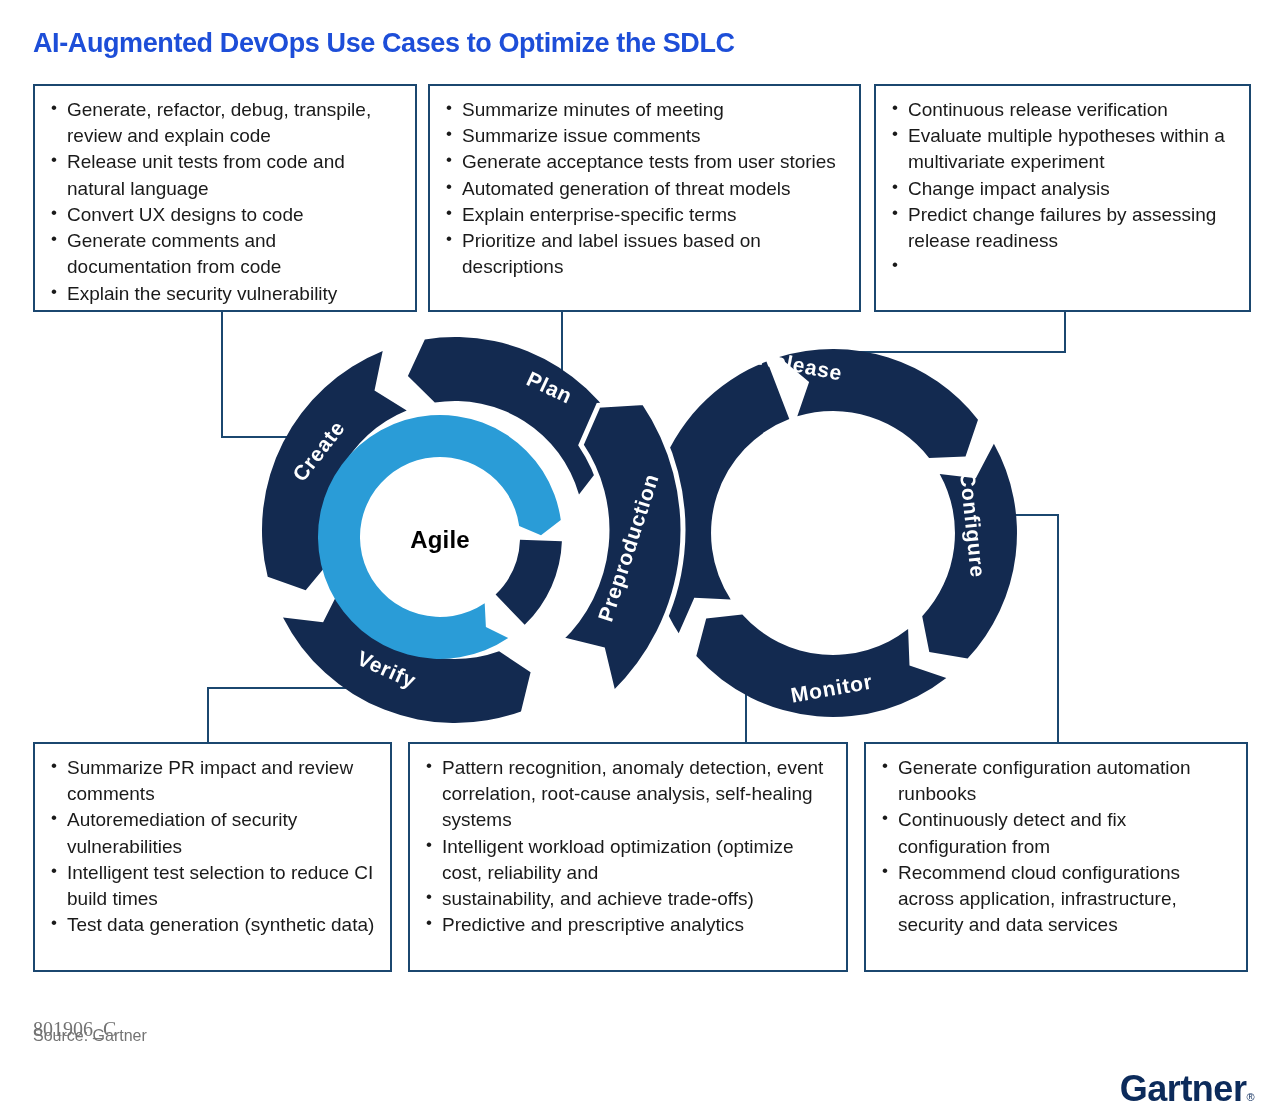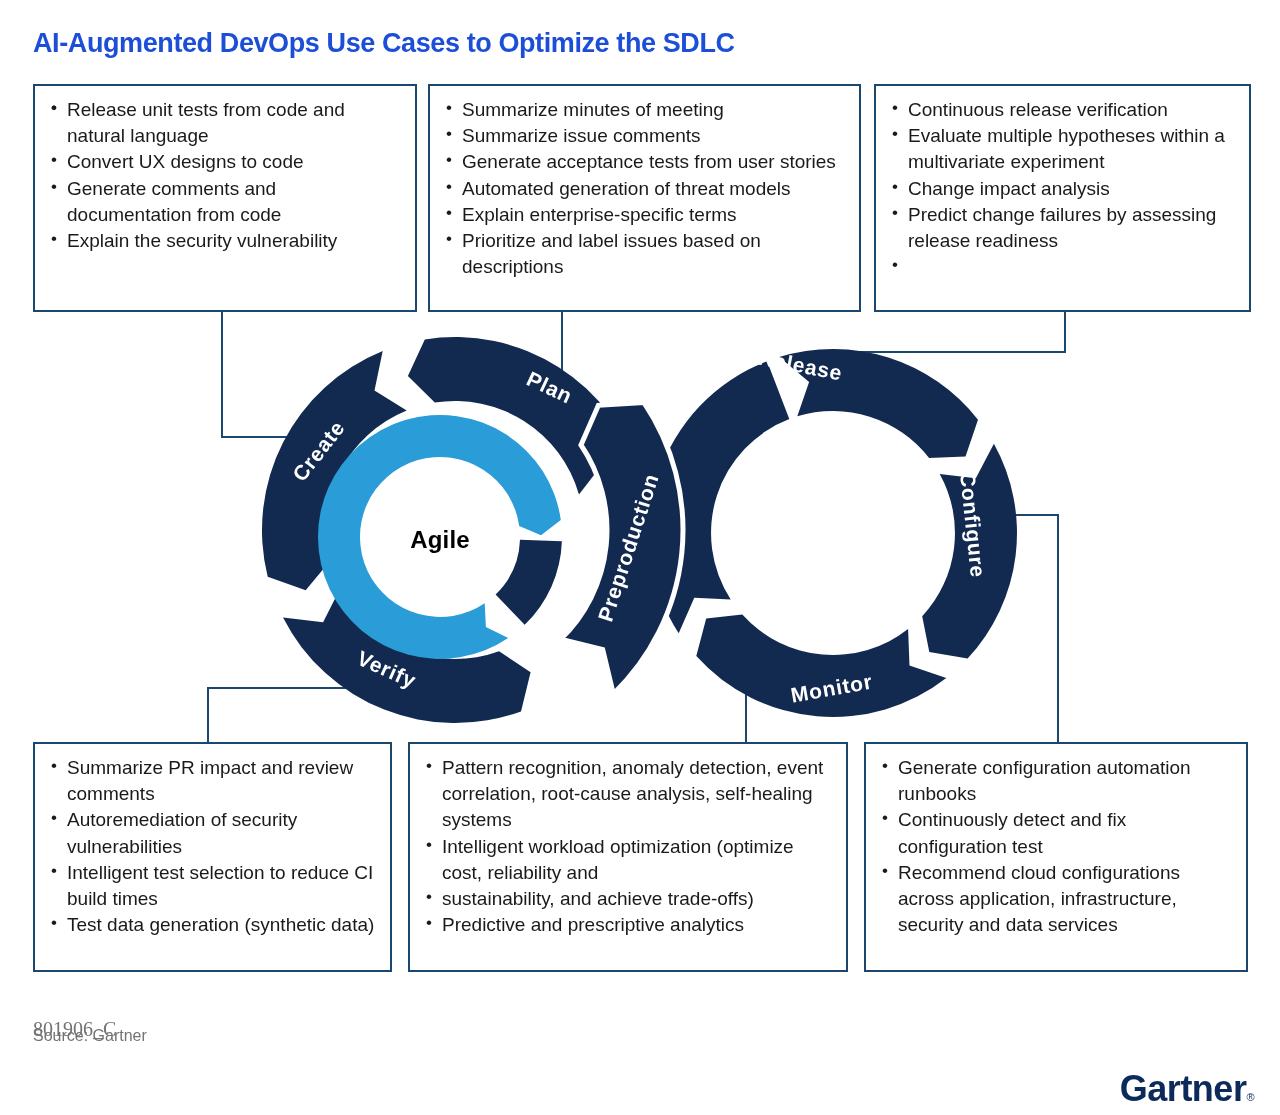--- a/index.html
+++ b/index.html
@@ -65,21 +65,21 @@
     <text class="agile-label" text-anchor="middle" dominant-baseline="middle" transform="translate(440,542)">Agile</text>
     <text class="seg-label" text-anchor="middle" dominant-baseline="middle" transform="translate(630,548) rotate(-72)">Preproduction</text>
     <text class="seg-label" text-anchor="middle" dominant-baseline="middle" transform="translate(800,367) rotate(11)">Release</text>
     <text class="seg-label" text-anchor="middle" dominant-baseline="middle" transform="translate(971,525) rotate(84)">Configure</text>
     <text class="seg-label" text-anchor="middle" dominant-baseline="middle" transform="translate(832,690) rotate(-10)">Monitor</text>
   </g>
 </svg>
 
 <div class="usecase-box" id="box-tl">
   <ul>
-      <li><span class="blt">•</span></li>
+      <li><span class="blt">•</span><span>Generate, refactor, debug, transpile, review and explain code</span></li>
       <li><span class="blt">•</span><span>Release unit tests from code and natural language</span></li>
       <li><span class="blt">•</span><span>Convert UX designs to code</span></li>
       <li><span class="blt">•</span><span>Generate comments and documentation from code</span></li>
       <li><span class="blt">•</span><span>Explain the security vulnerability</span></li>
     </ul>
 </div>
 <div class="usecase-box" id="box-tm">
   <ul>
       <li><span class="blt">•</span><span>Summarize minutes of meeting</span></li>
       <li><span class="blt">•</span><span>Summarize issue comments</span></li>
@@ -110,20 +110,20 @@
   <ul>
       <li><span class="blt">•</span><span>Pattern recognition, anomaly detection, event correlation, root-cause analysis, self-healing systems</span></li>
       <li><span class="blt">•</span><span>Intelligent workload optimization (optimize cost, reliability and</span></li>
       <li><span class="blt">•</span><span>sustainability, and achieve trade-offs)</span></li>
       <li><span class="blt">•</span><span>Predictive and prescriptive analytics</span></li>
     </ul>
 </div>
 <div class="usecase-box" id="box-br">
   <ul>
       <li><span class="blt">•</span><span>Generate configuration automation runbooks</span></li>
-      <li><span class="blt">•</span><span>Continuously detect and fix configuration test</span></li>
+      <li><span class="blt">•</span><span>Continuously detect and fix configuration from</span></li>
       <li><span class="blt">•</span><span>Recommend cloud configurations across application, infrastructure, security and data services</span></li>
     </ul>
 </div>
 
 <div class="footer-source">Source: Gartner</div>
 <div class="footer-code">801906_C</div>
 <div class="gartner-logo"><span>Gartner</span><span class="reg">®</span></div>
 
 </body></html>

